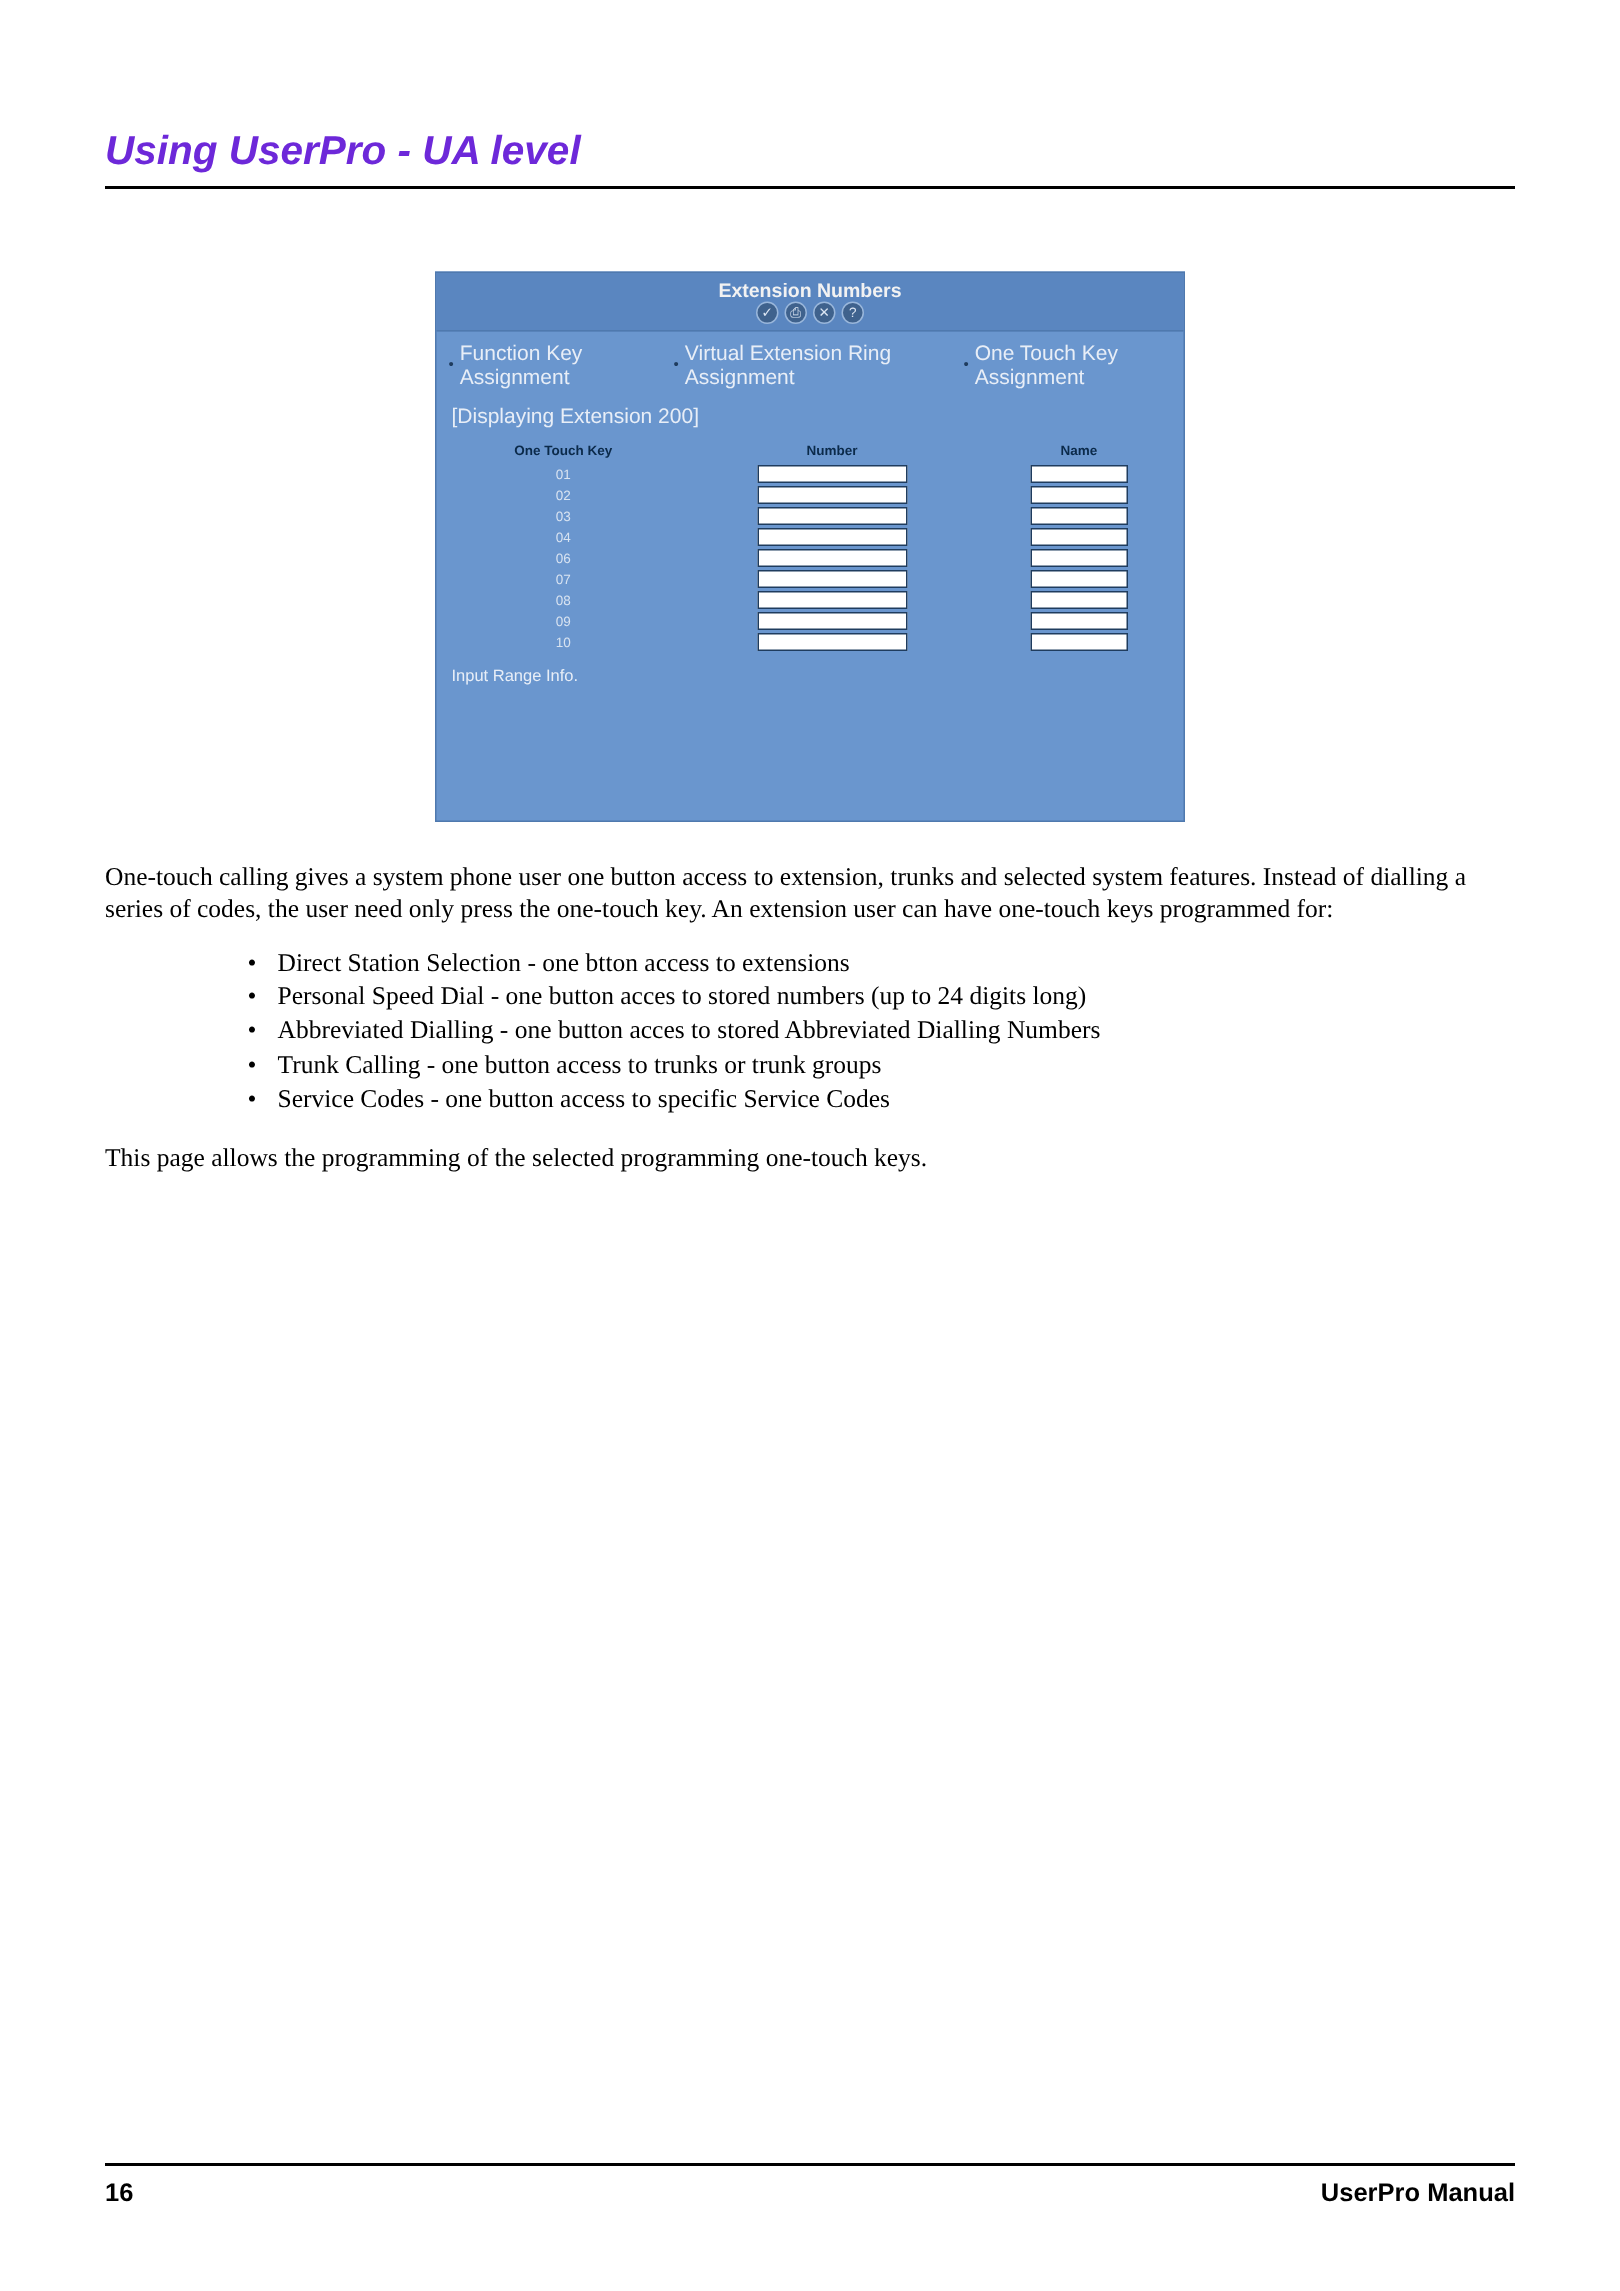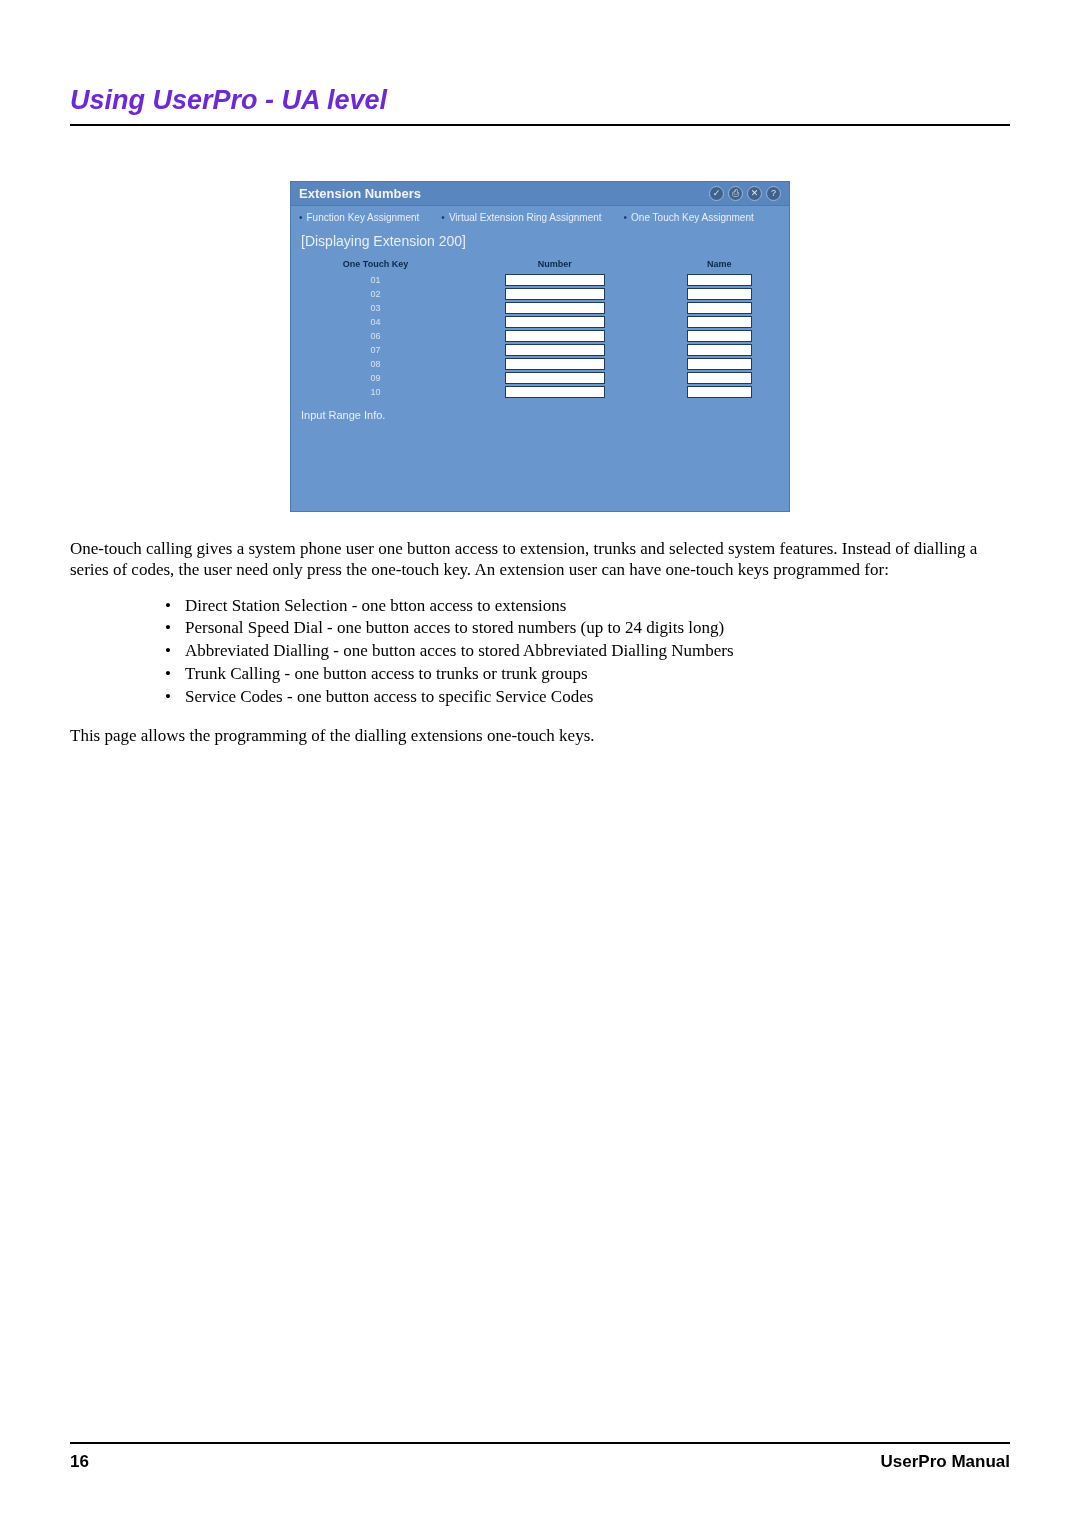--- a/index.html
+++ b/index.html
@@ -34,20 +34,21 @@
     font-family: Verdana, Arial, sans-serif;
     color: #fff;
   }
   .panel-header {
     background: #5a86c0;
     display: flex;
     align-items: center;
     justify-content: space-between;
     padding: 4px 8px;
     border-bottom: 1px solid #4f79ae;
+    flex-direction: column;
   }
   .panel-header-title {
     font-size: 13px;
     font-weight: bold;
     color: #f2f2f2;
   }
   .panel-header-icons {
     display: flex;
     gap: 4px;
   }
@@ -56,21 +57,21 @@
     border-radius: 50%;
     background: #3f628d;
     border: 1px solid #9ab7db;
     display: flex; align-items: center; justify-content: center;
     font-size: 9px; color: #dce6f3;
     line-height: 1;
   }
   .panel-links {
     display: flex;
     padding: 6px 8px 4px 8px;
-    font-size: 10px;
+    font-size: 14px;
     color: #e8eef7;
     gap: 22px;
   }
   .plink {
     display: flex; align-items: center; gap: 4px;
   }
   .plink::before {
     content: "•"; color: #1f3c5e; font-size: 10px;
   }
   .disp-line {
@@ -273,18 +274,18 @@
 <p class="body-text">One-touch calling gives a system phone user one button access to extension, trunks and selected system features. Instead of dialling a series of codes, the user need only press the one-touch key. An extension user can have one-touch keys programmed for:</p>
 
 <ul class="bul" id="bul">
     <li>Direct Station Selection - one btton access to extensions</li>
     <li>Personal Speed Dial - one button acces to stored numbers (up to 24 digits long)</li>
     <li>Abbreviated Dialling - one button acces to stored Abbreviated Dialling Numbers</li>
     <li>Trunk Calling - one button access to trunks or trunk groups</li>
     <li>Service Codes - one button access to specific Service Codes</li>
   </ul>
 
-<p class="body-text">This page allows the programming of the dialling extensions one-touch keys.</p>
+<p class="body-text">This page allows the programming of the selected programming one-touch keys.</p>
 
 <div class="footer">
   <span>16</span>
   <span>UserPro Manual</span>
 </div>
 
 </body></html>

